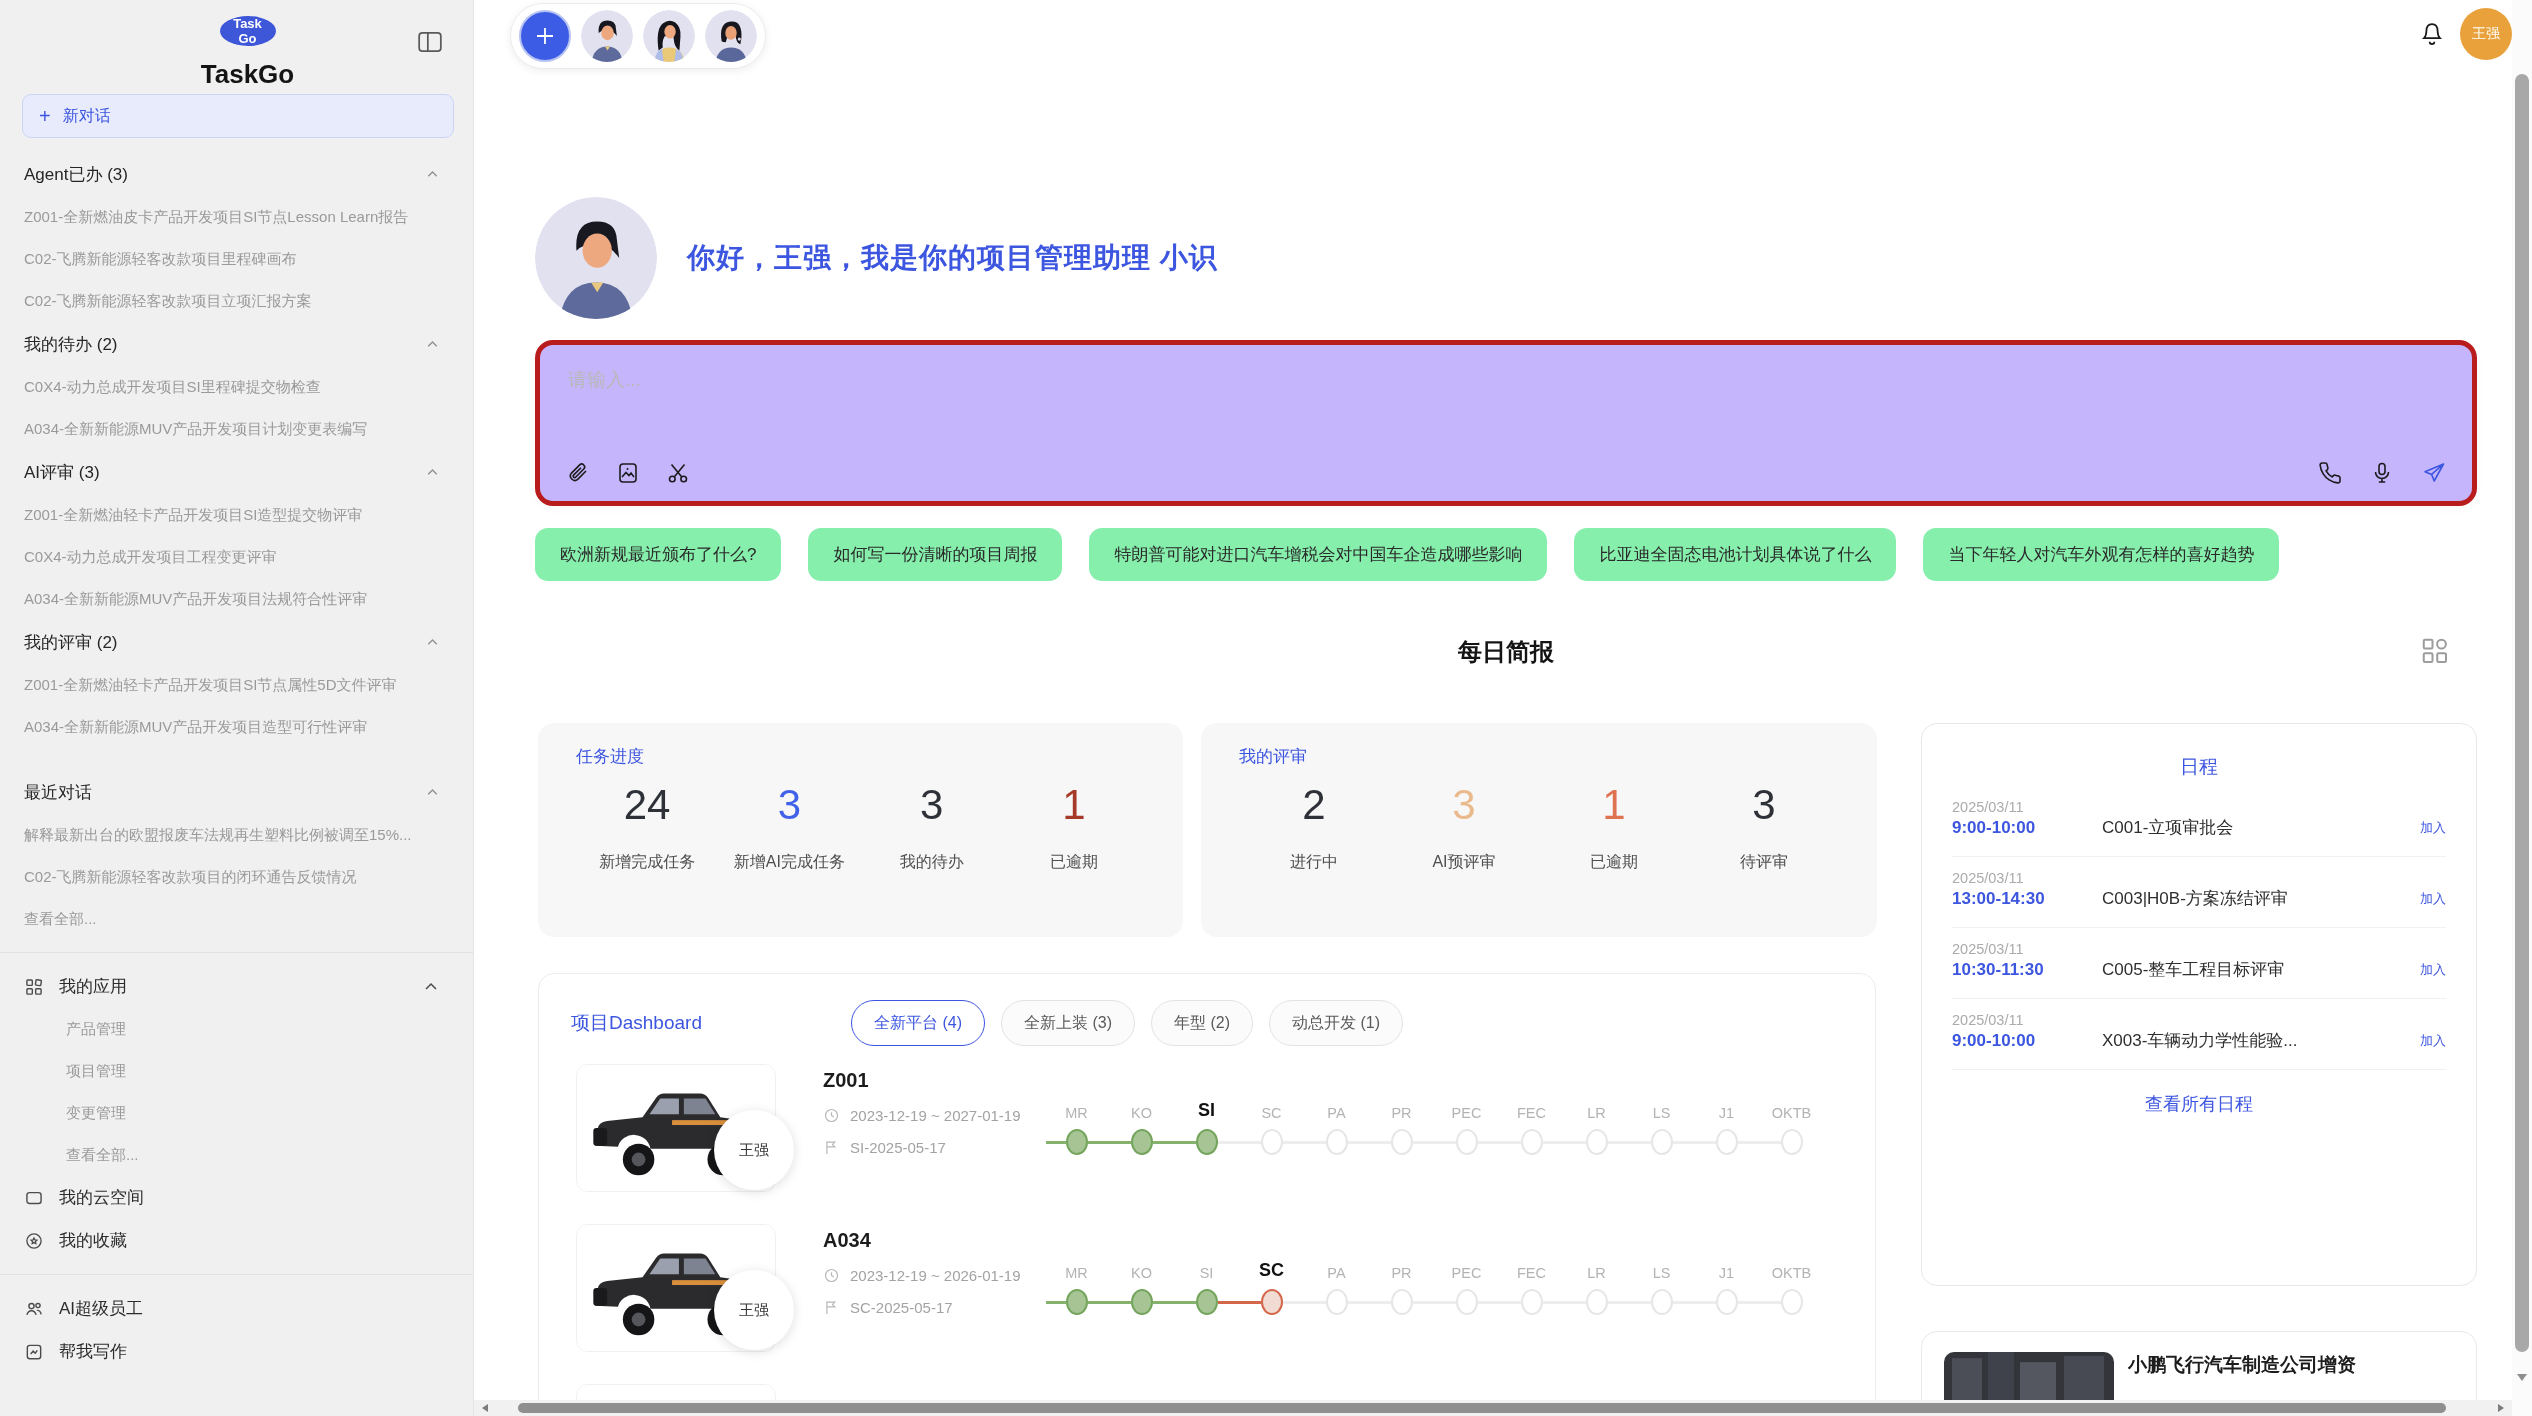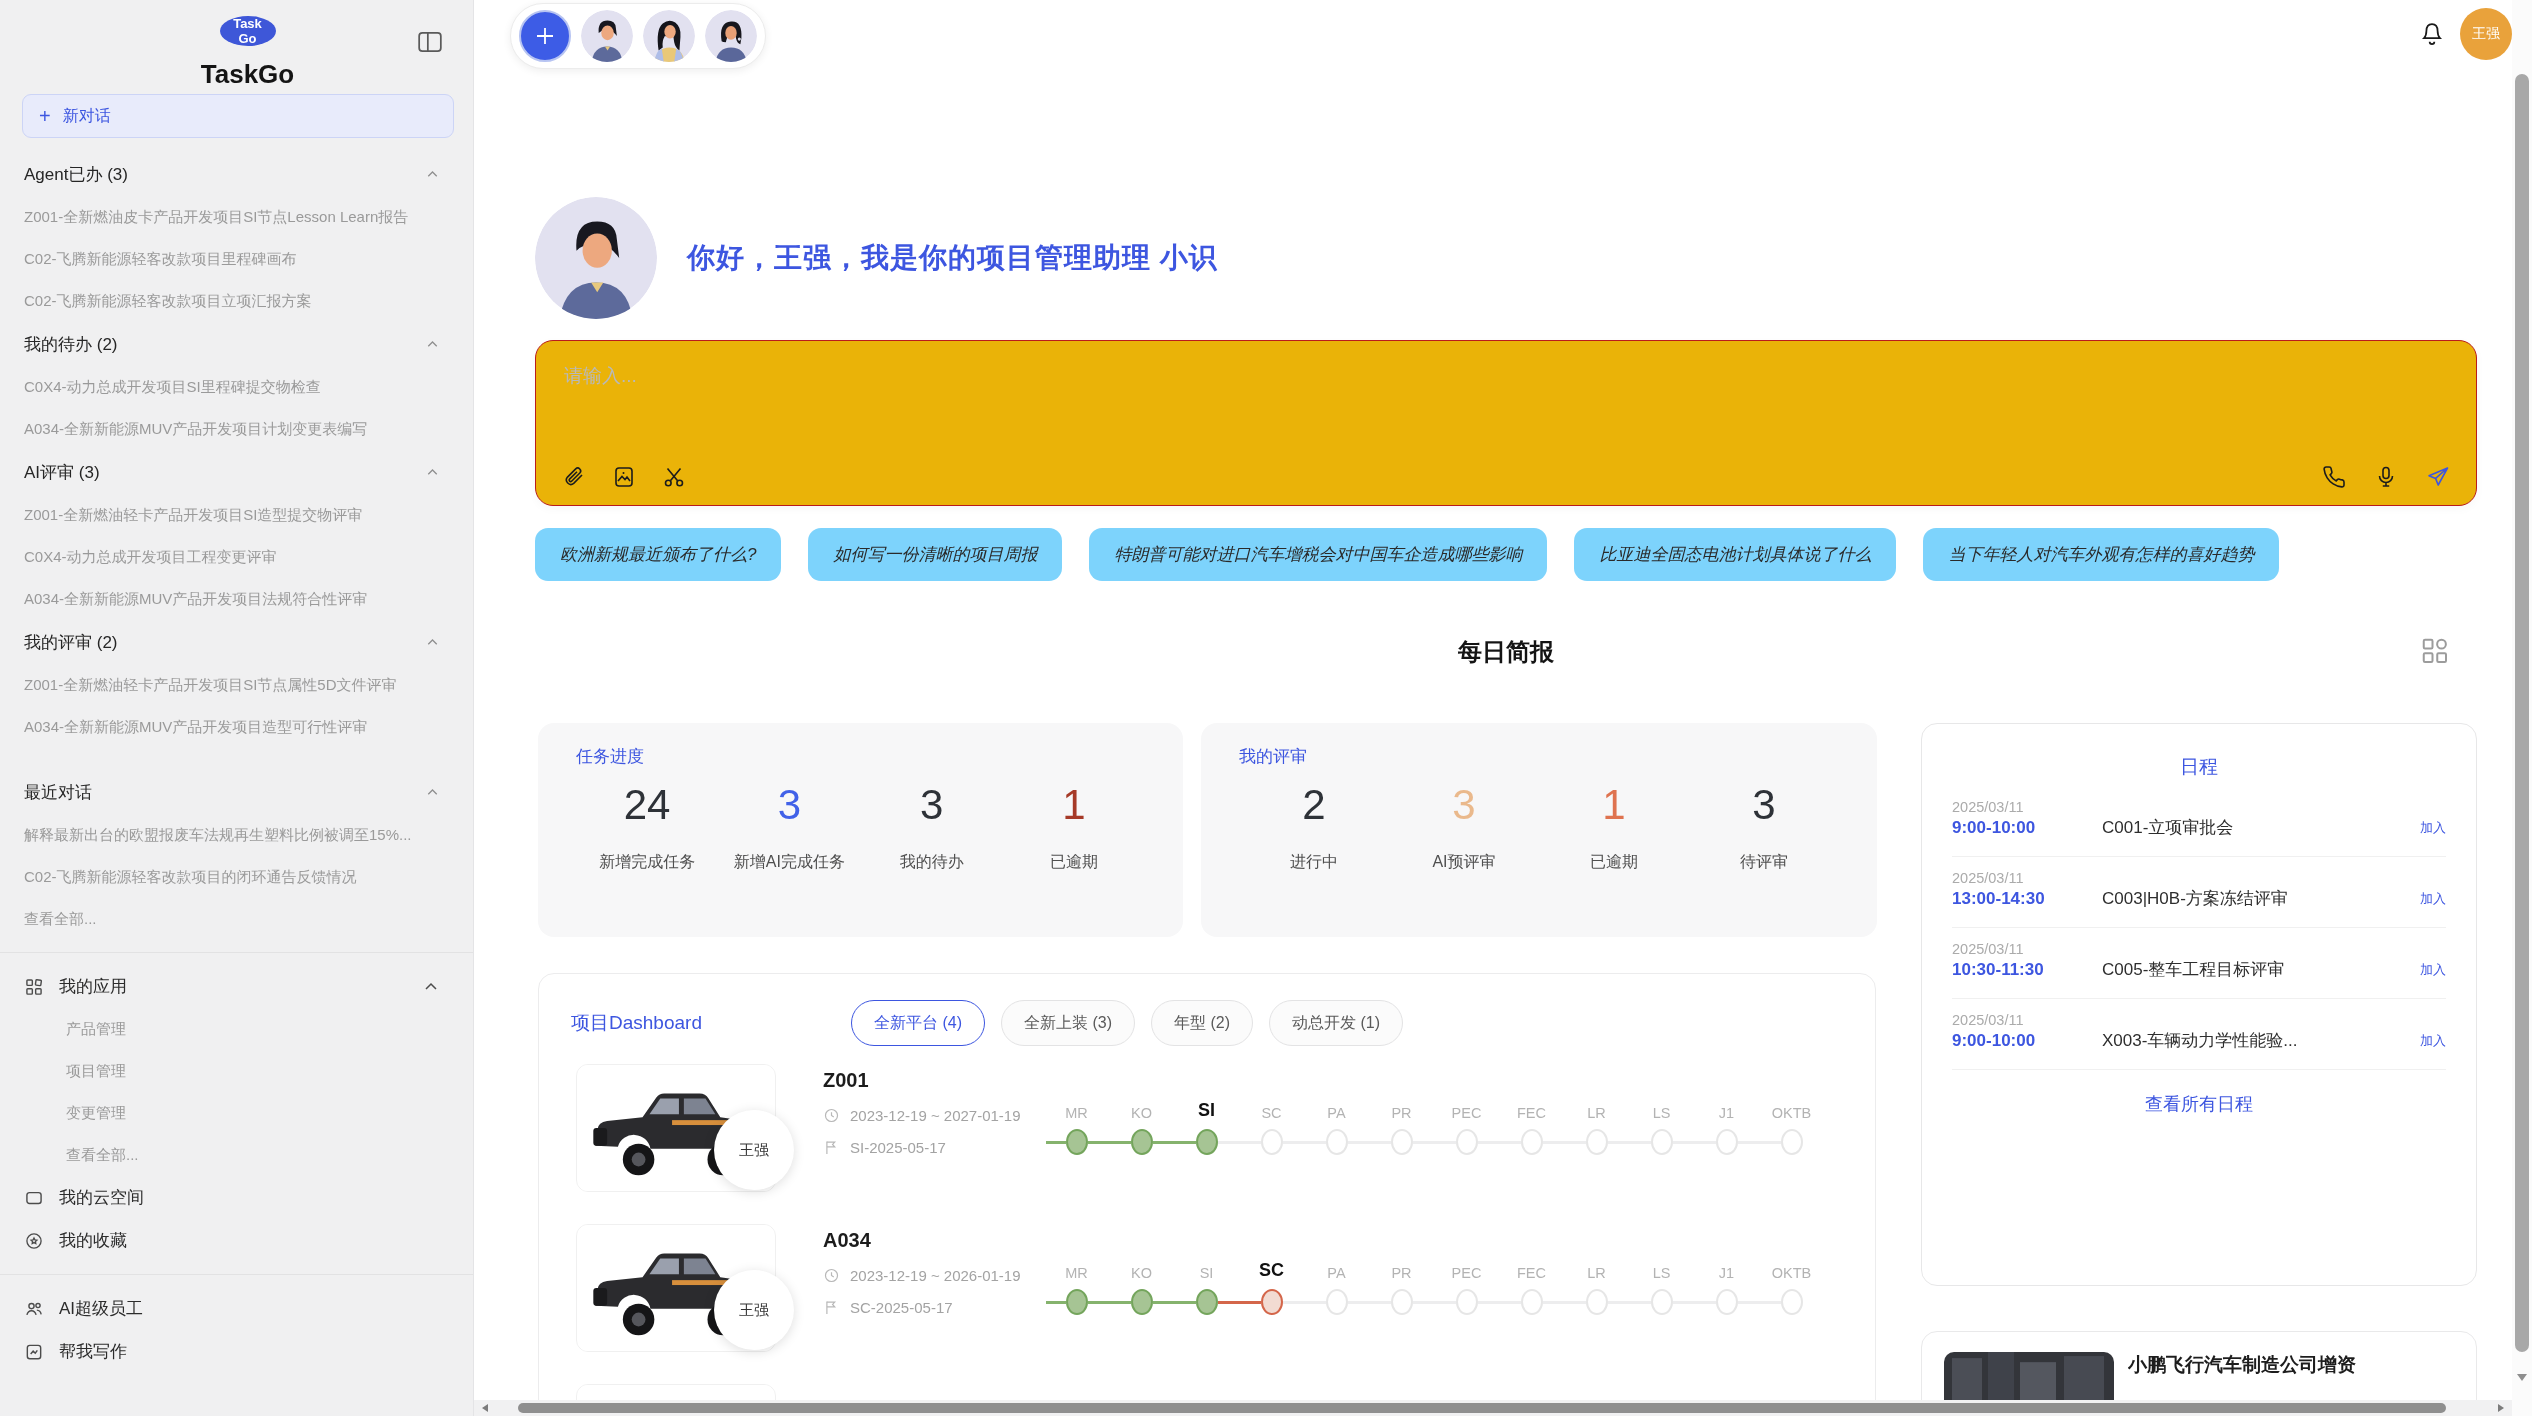--- a/index.html
+++ b/index.html
@@ -47,32 +47,32 @@
   .bell { position:absolute; left:1944px; top:20px; width:28px; height:28px; color:#1a1a1a; cursor:pointer; }
   .user-badge { position:absolute; left:1986px; top:8px; width:52px; height:52px; border-radius:50%;
     background:#e9a23b; color:#fff; font-size:14px; display:flex; align-items:center;
     justify-content:center; cursor:pointer; }
 
   .greeting { position:absolute; left:61px; top:197px; display:flex; align-items:center; gap:30px; }
   .greet-avatar { width:122px; height:122px; border-radius:50%; overflow:hidden; flex:none; }
   .greet-text { font-size:28px; font-weight:bold; color:#3d56e0; letter-spacing:1px; }
 
   .input-card { position:absolute; left:61px; top:340px; width:1942px; height:166px;
-    border:1px solid #b91c1c; border-radius:18px; background:#eab308; box-shadow:0 3px 10px rgba(0,0,0,.03); }
+    border:5px solid #b91c1c; border-radius:18px; background:#c4b5fd; box-shadow:0 3px 10px rgba(0,0,0,.03); }
   .input-ta { position:absolute; left:28px; top:22px; width:1500px; height:60px; border:none; outline:none;
     resize:none; font-size:19px; font-family:inherit; color:#333; background:transparent; }
   .input-ta::placeholder { color:#b9b9b9; }
   .input-icons-left { position:absolute; left:26px; bottom:16px; display:flex; gap:26px; color:#1c1c1c; }
   .input-icons-right { position:absolute; right:26px; bottom:16px; display:flex; gap:28px; align-items:center; color:#1c1c1c; }
   .input-icons-left svg, .input-icons-right svg { width:24px; height:24px; cursor:pointer; }
   .send-icon { color:#3d56e0; }
 
   .chips { position:absolute; left:61px; top:528px; width:1942px; display:flex; gap:27px; }
-  .chip { height:53px; line-height:53px; padding:0 25px; background:#7dd3fc; border-radius:13px;
-    font-size:17px; color:#2a2a2a; white-space:nowrap; overflow:hidden; cursor:pointer;font-style:italic; }
+  .chip { height:53px; line-height:53px; padding:0 25px; background:#86efac; border-radius:13px;
+    font-size:17px; color:#2a2a2a; white-space:nowrap; overflow:hidden; cursor:pointer; }
 
   .brief-title { position:absolute; left:61px; top:636px; width:1942px; text-align:center;
     font-size:24px; font-weight:bold; color:#141414; }
   .brief-grid-icon { position:absolute; left:1946px; top:636px; width:30px; height:30px; color:#9c9c9c; cursor:pointer; }
 
   .stat-card { position:absolute; top:723px; height:214px; background:#f7f7f8; border-radius:16px; padding:22px 38px; }
   .stat-card.c0 { left:64px; width:645px; }
   .stat-card.c1 { left:727px; width:676px; }
   .stat-card-title { font-size:17px; color:#3d56e0; }
   .stat-row { display:flex; margin-top:14px; }

